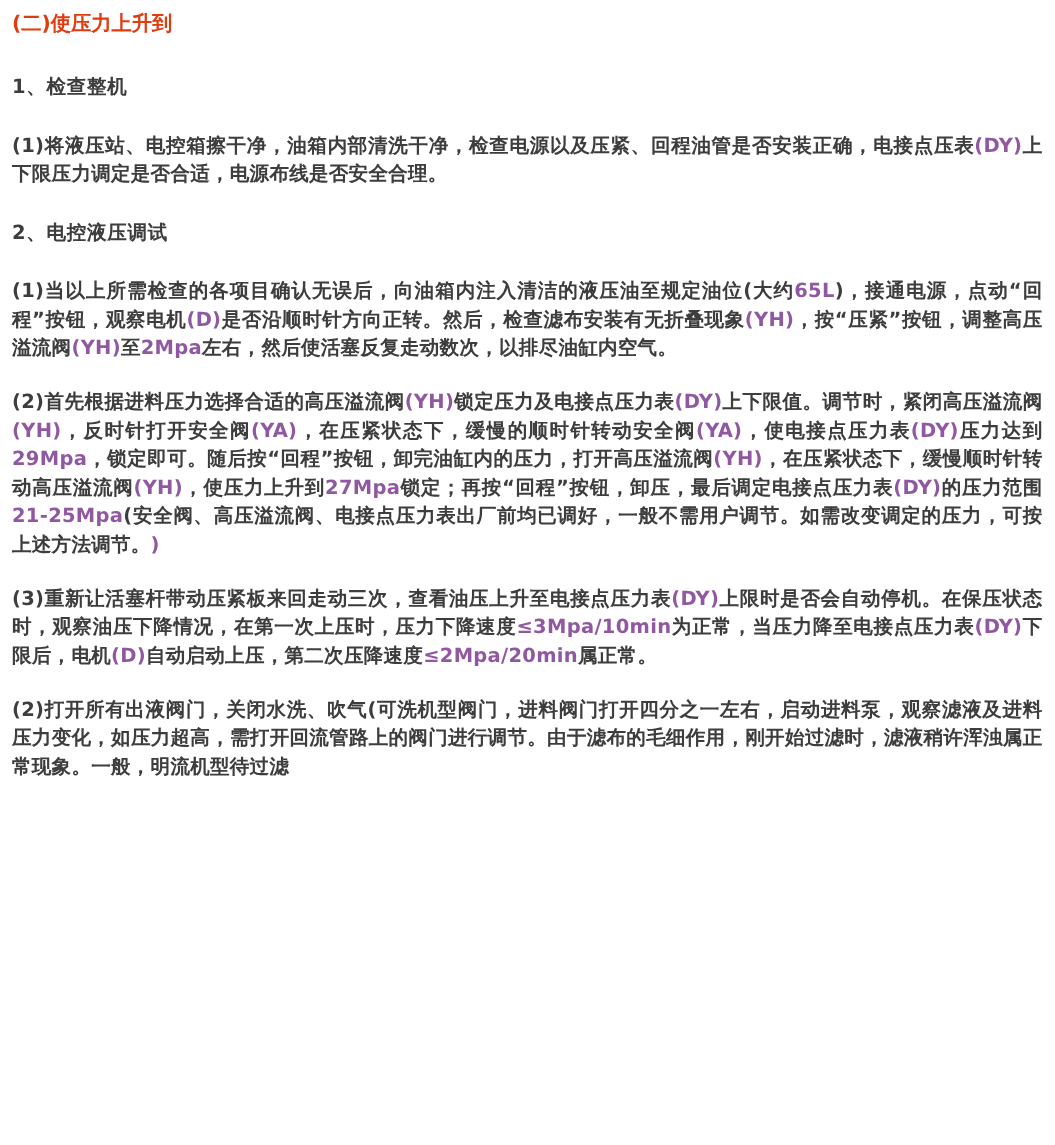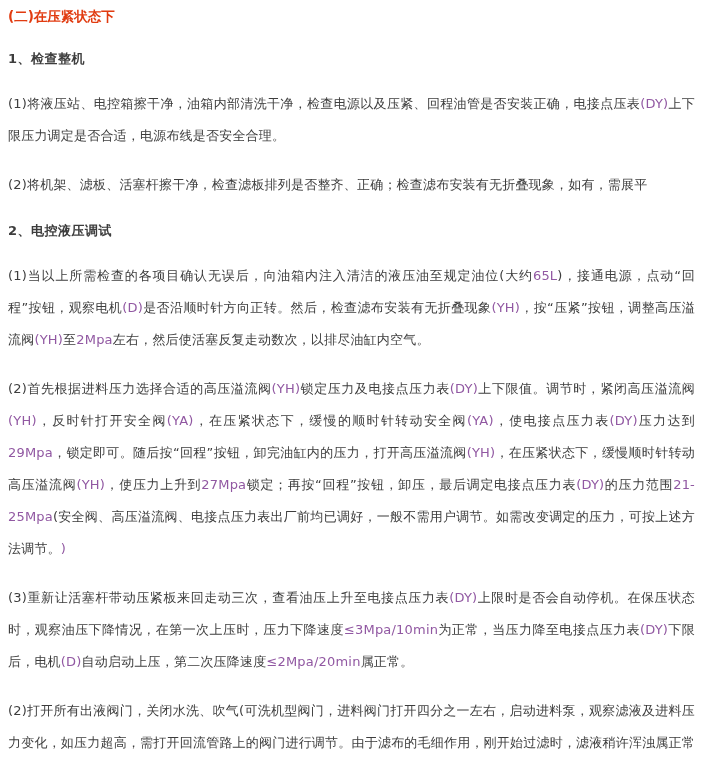--- a/index.html
+++ b/index.html
@@ -31,36 +31,36 @@
     margin: 0;
   }
   .sec-heading {
     margin: 17px 0 0 0;
     line-height: 25px;
     font-weight: bold;
     letter-spacing: 0.5px;
   }
   .para {
     margin: 17px 0 0 0;
-    line-height: 32px;
+    line-height: 19px;
     text-align: justify;
     letter-spacing: 0.2px;
+    font-weight: bold;
   }
   .accent {
     color: var(--accent-color);
   }
 </style>
 </head>
 <body>
 
 <div class="doc">
-  <h1 class="doc-title">(二)在压紧状态下</h1>
+  <h1 class="doc-title">(二)使压力上升到</h1>
   <div id="doc-blocks">
       <p class="sec-heading">1、检查整机</p>
       <p class="para"><span>(1)将液压站、电控箱擦干净，油箱内部清洗干净，检查电源以及压紧、回程油管是否安装正确，电接点压表</span><span class="accent">(DY)</span><span>上下限压力调定是否合适，电源布线是否安全合理。</span></p>
-      <p class="para"><span>(2)将机架、滤板、活塞杆擦干净，检查滤板排列是否整齐、正确；检查滤布安装有无折叠现象，如有，需展平</span></p>
       <p class="sec-heading">2、电控液压调试</p>
       <p class="para"><span>(1)当以上所需检查的各项目确认无误后，向油箱内注入清洁的液压油至规定油位(大约</span><span class="accent">65L</span><span>)，接通电源，点动“回程”按钮，观察电机</span><span class="accent">(D)</span><span>是否沿顺时针方向正转。然后，检查滤布安装有无折叠现象</span><span class="accent">(YH)</span><span>，按“压紧”按钮，调整高压溢流阀</span><span class="accent">(YH)</span><span>至</span><span class="accent">2Mpa</span><span>左右，然后使活塞反复走动数次，以排尽油缸内空气。</span></p>
       <p class="para"><span>(2)首先根据进料压力选择合适的高压溢流阀</span><span class="accent">(YH)</span><span>锁定压力及电接点压力表</span><span class="accent">(DY)</span><span>上下限值。调节时，紧闭高压溢流阀</span><span class="accent">(YH)</span><span>，反时针打开安全阀</span><span class="accent">(YA)</span><span>，在压紧状态下，缓慢的顺时针转动安全阀</span><span class="accent">(YA)</span><span>，使电接点压力表</span><span class="accent">(DY)</span><span>压力达到</span><span class="accent">29Mpa</span><span>，锁定即可。随后按“回程”按钮，卸完油缸内的压力，打开高压溢流阀</span><span class="accent">(YH)</span><span>，在压紧状态下，缓慢顺时针转动高压溢流阀</span><span class="accent">(YH)</span><span>，使压力上升到</span><span class="accent">27Mpa</span><span>锁定；再按“回程”按钮，卸压，最后调定电接点压力表</span><span class="accent">(DY)</span><span>的压力范围</span><span class="accent">21-25Mpa</span><span>(安全阀、高压溢流阀、电接点压力表出厂前均已调好，一般不需用户调节。如需改变调定的压力，可按上述方法调节。</span><span class="accent">)</span></p>
       <p class="para"><span>(3)重新让活塞杆带动压紧板来回走动三次，查看油压上升至电接点压力表</span><span class="accent">(DY)</span><span>上限时是否会自动停机。在保压状态时，观察油压下降情况，在第一次上压时，压力下降速度</span><span class="accent">≤3Mpa/10min</span><span>为正常，当压力降至电接点压力表</span><span class="accent">(DY)</span><span>下限后，电机</span><span class="accent">(D)</span><span>自动启动上压，第二次压降速度</span><span class="accent">≤2Mpa/20min</span><span>属正常。</span></p>
       <p class="para"><span>(2)打开所有出液阀门，关闭水洗、吹气(可洗机型阀门，进料阀门打开四分之一左右，启动进料泵，观察滤液及进料压力变化，如压力超高，需打开回流管路上的阀门进行调节。由于滤布的毛细作用，刚开始过滤时，滤液稍许浑浊属正常现象。一般，明流机型待过滤</span></p>
     </div>
 </div>
 
 </body></html>

